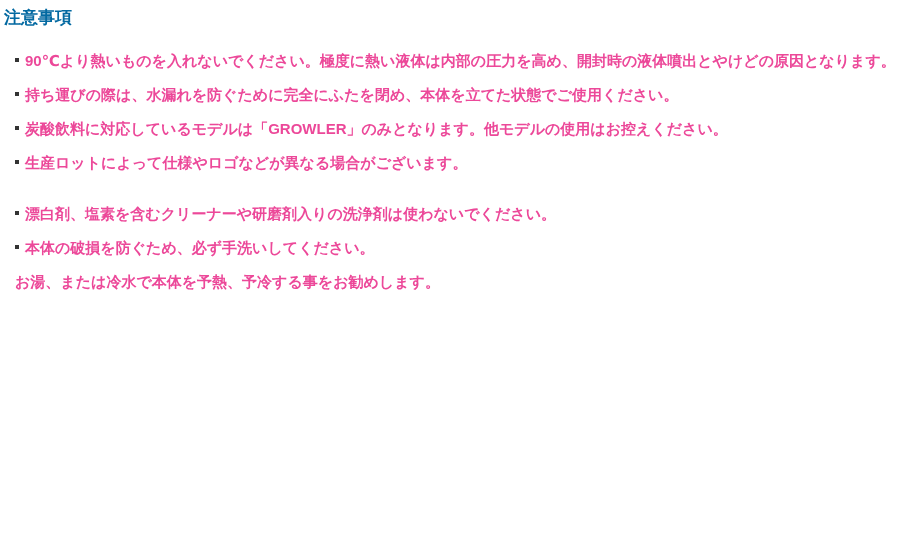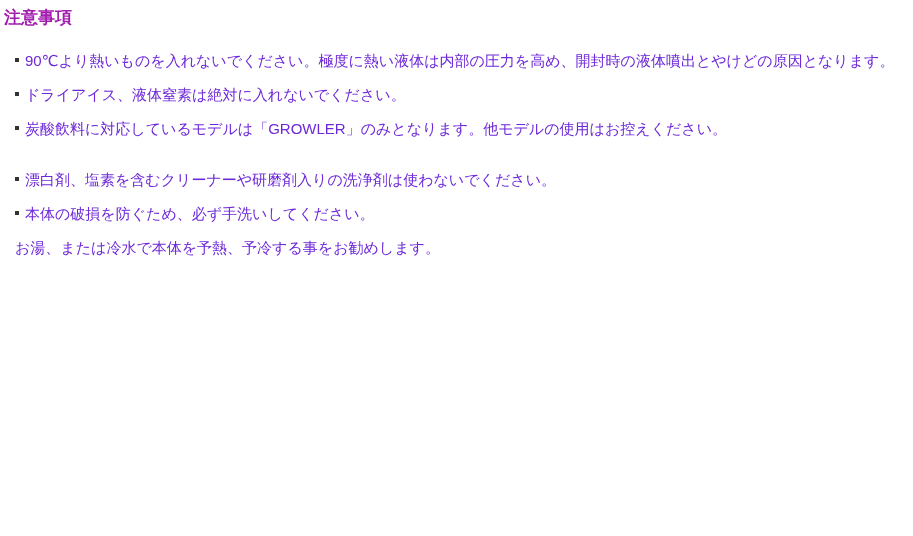--- a/index.html
+++ b/index.html
@@ -12,36 +12,37 @@
     height: 536px;
     overflow: hidden;
     font-family: "Liberation Sans", "DejaVu Sans", sans-serif;
   }
   .page {
     padding: 6px 4px 0 4px;
   }
   .section-heading {
     font-size: 17px;
     font-weight: bold;
-    color: #a21caf;
+    color: #0369a1;
     line-height: 24px;
     margin: 0 0 18px 0;
   }
   .bullet-list {
     list-style: none;
     margin: 0 0 26px 0;
     padding: 0 0 0 11px;
   }
   .bullet-item {
     display: flex;
     align-items: flex-start;
     font-size: 15px;
     line-height: 25px;
-    color: #6d28d9;
+    color: #ec4899;
     margin-bottom: 9px;
+    font-weight: bold;
   }
   .bullet-marker {
     width: 4px;
     height: 4px;
     background: #333333;
     flex-shrink: 0;
     margin: 10px 6px 0 0;
   }
   .bullet-text {
     flex: 1;
@@ -55,25 +56,29 @@
 
   <h2 class="section-heading">注意事項</h2>
 
   <ul class="bullet-list">
     <li class="bullet-item">
       <span class="bullet-marker"></span>
       <span class="bullet-text">90℃より熱いものを入れないでください。極度に熱い液体は内部の圧力を高め、開封時の液体噴出とやけどの原因となります。</span>
     </li>
     <li class="bullet-item">
       <span class="bullet-marker"></span>
-      <span class="bullet-text">ドライアイス、液体窒素は絶対に入れないでください。</span>
+      <span class="bullet-text">持ち運びの際は、水漏れを防ぐために完全にふたを閉め、本体を立てた状態でご使用ください。</span>
     </li>
     <li class="bullet-item">
       <span class="bullet-marker"></span>
       <span class="bullet-text">炭酸飲料に対応しているモデルは「GROWLER」のみとなります。他モデルの使用はお控えください。</span>
+    </li>
+    <li class="bullet-item">
+      <span class="bullet-marker"></span>
+      <span class="bullet-text">生産ロットによって仕様やロゴなどが異なる場合がございます。</span>
     </li>
   </ul>
 
 
   <ul class="bullet-list">
     <li class="bullet-item">
       <span class="bullet-marker"></span>
       <span class="bullet-text">漂白剤、塩素を含むクリーナーや研磨剤入りの洗浄剤は使わないでください。</span>
     </li>
     <li class="bullet-item">

